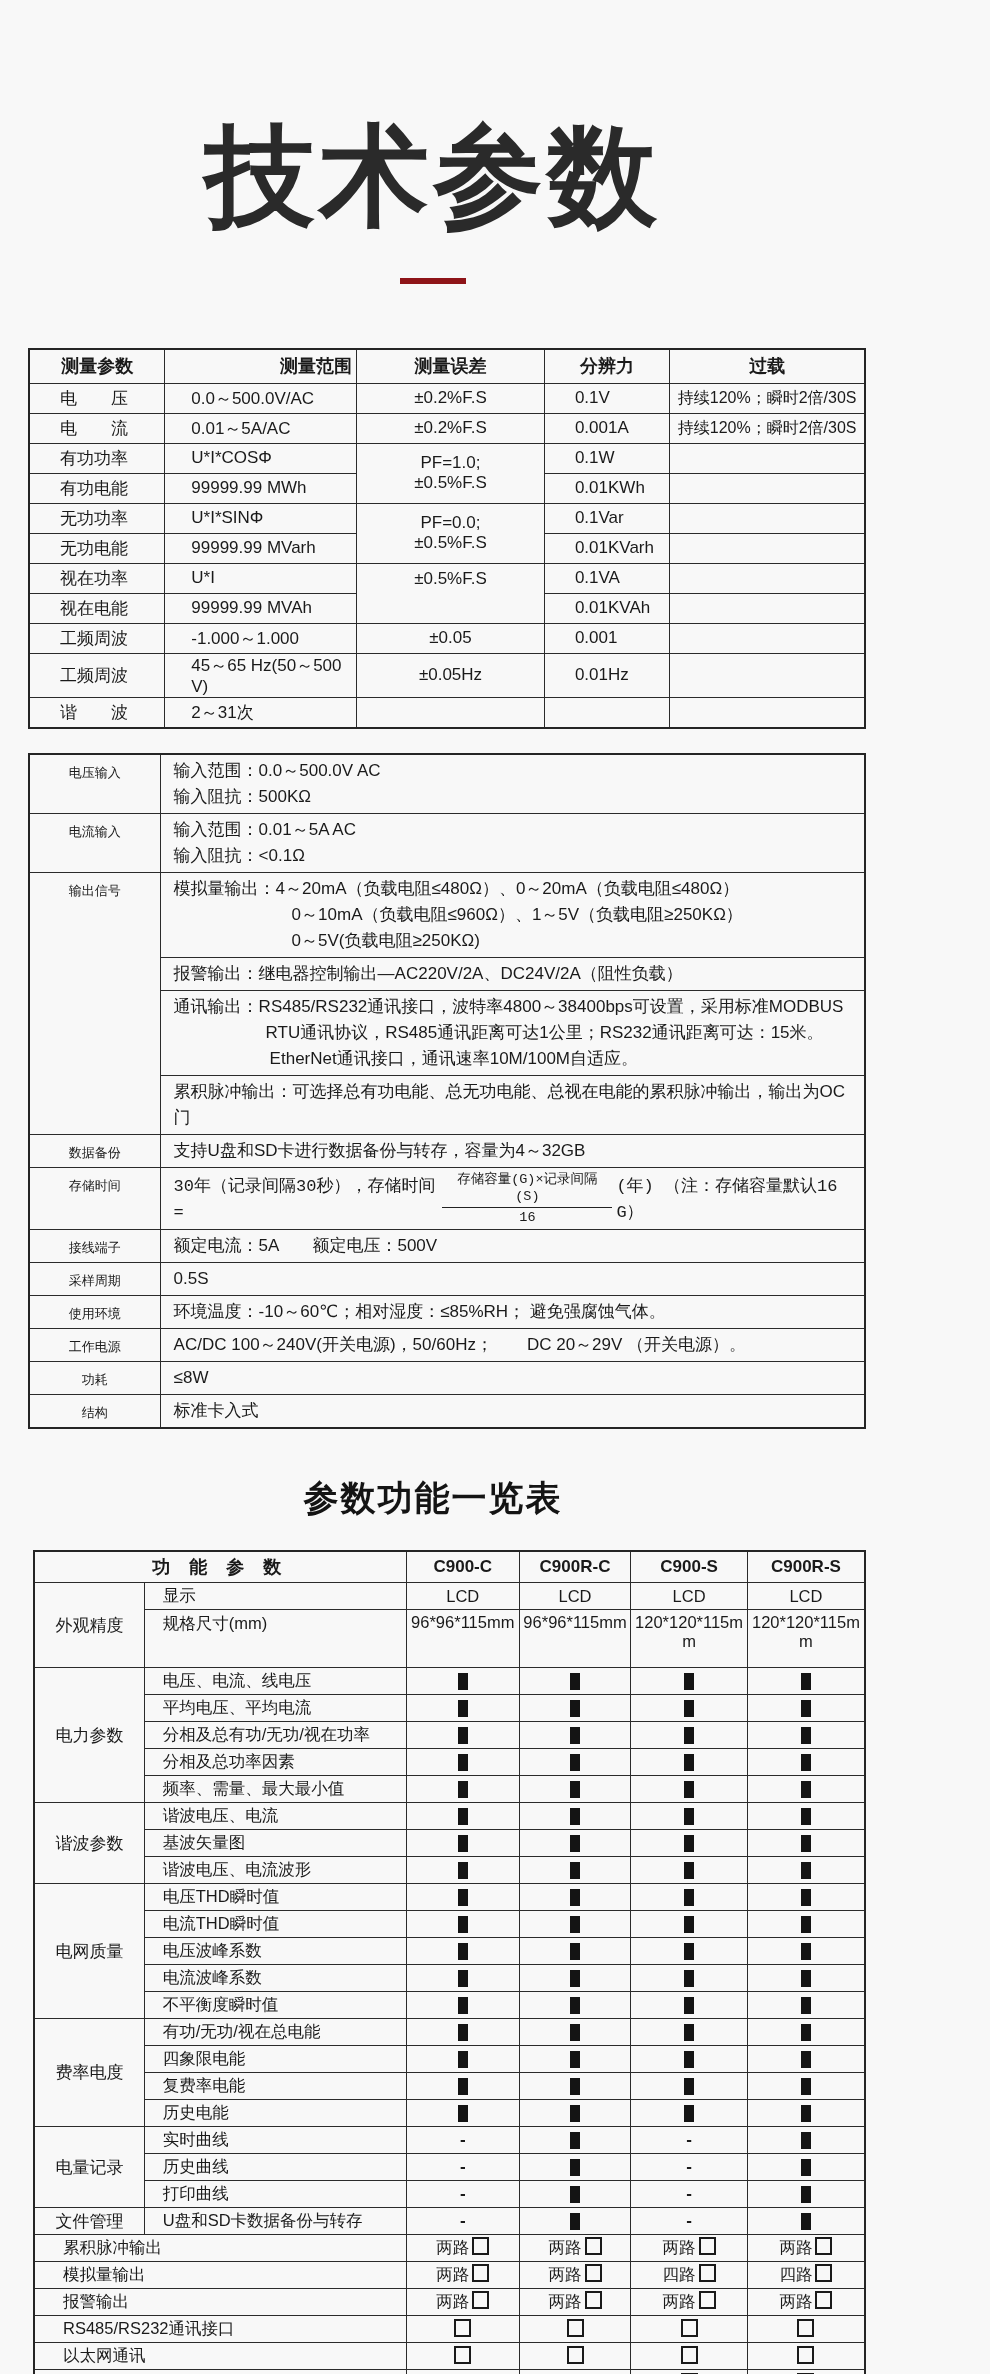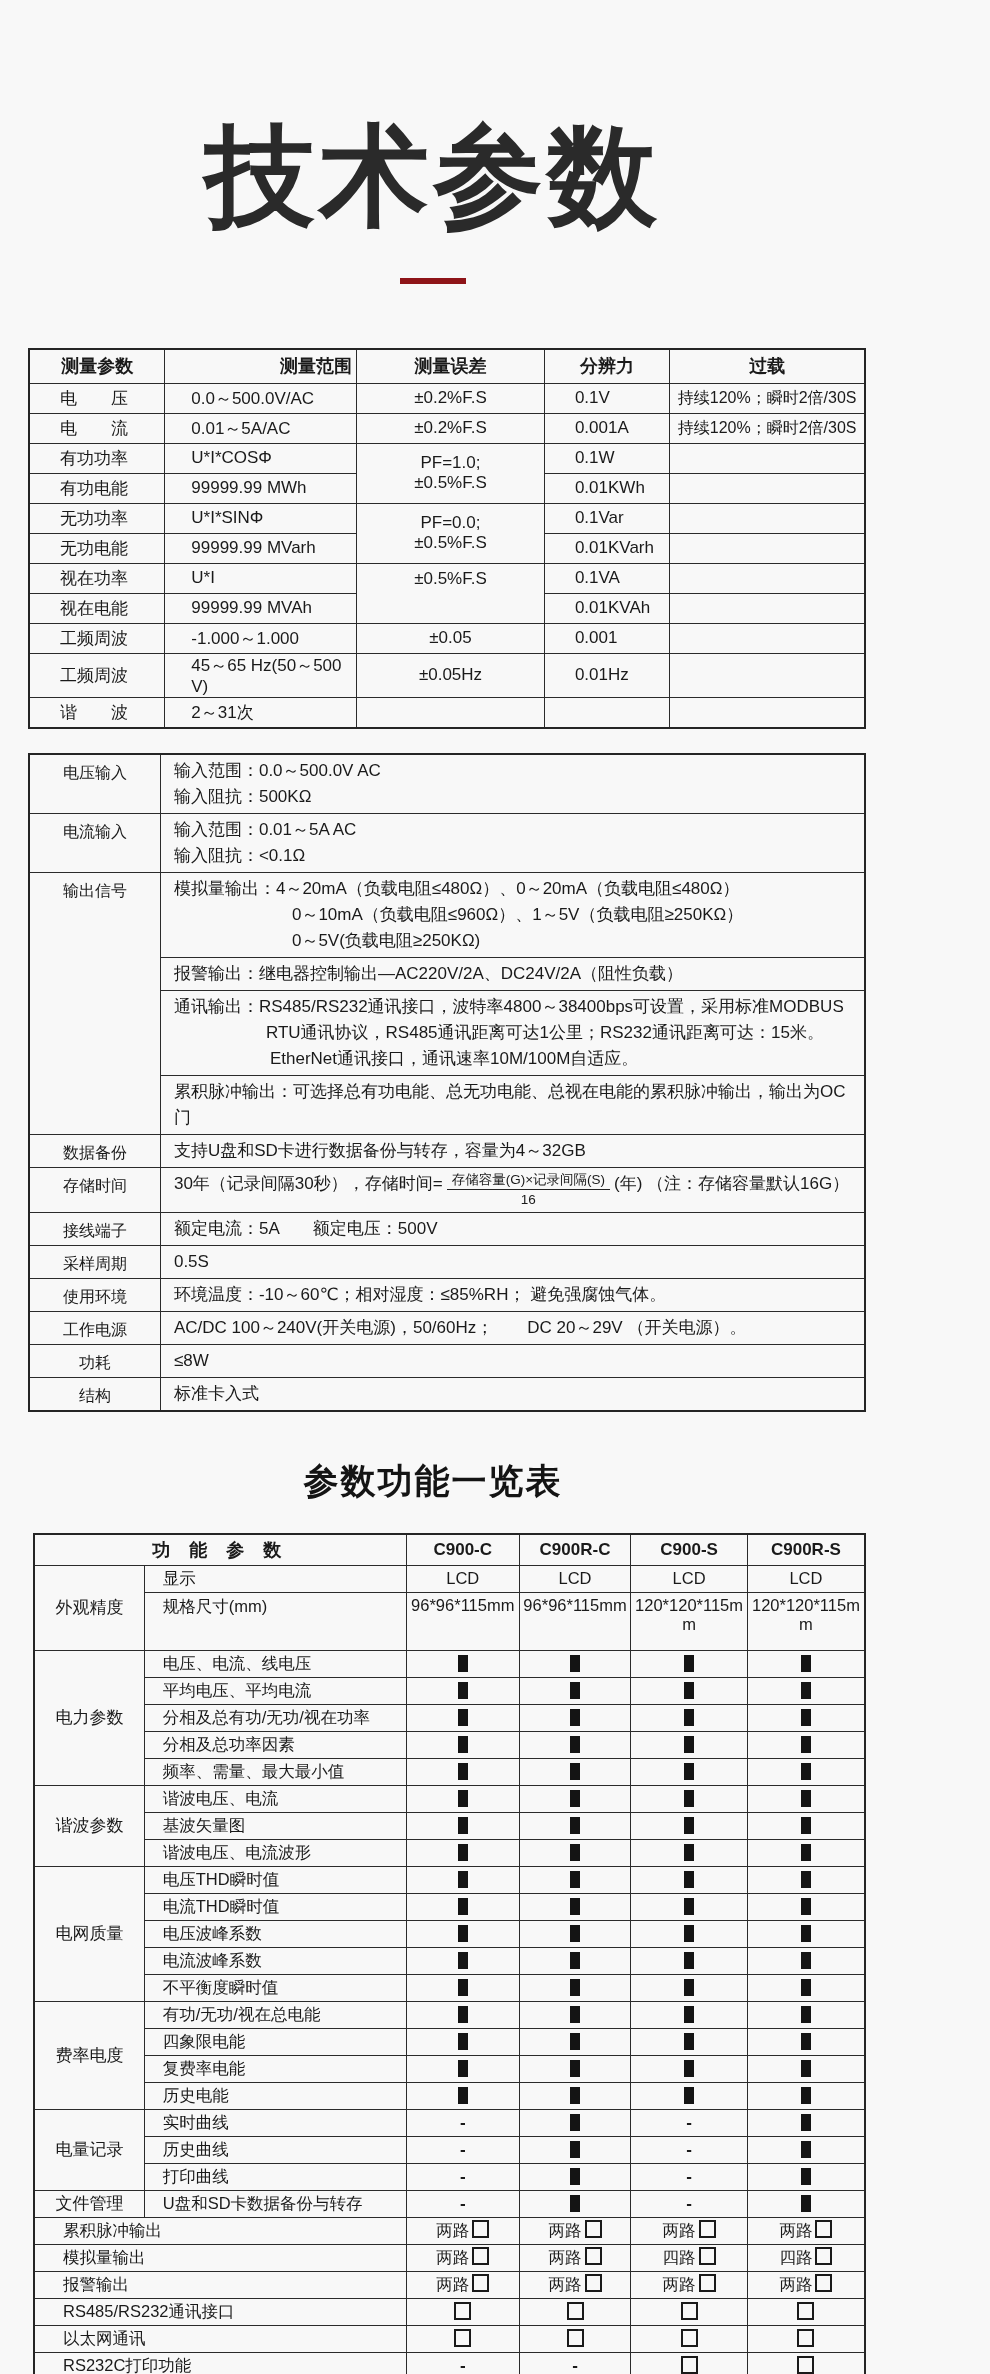--- a/index.html
+++ b/index.html
@@ -32,21 +32,21 @@
   #spec-table td.col0{text-align:left;padding-left:30px;}
   #spec-table td.col1{text-align:left;padding-left:26px;}
   #spec-table td.col2{text-align:center;}
   #spec-table td.col3{text-align:left;padding-left:30px;}
   #spec-table td.col4{text-align:center;font-size:16px;}
   #spec-table td.top{vertical-align:top;padding-top:5px;}
   
   #io-table{margin-top:24px;}
   #io-table td.io-label{
     text-align:center;vertical-align:top;
-    font-size:16px;padding-top:5px;line-height:26px;margin-top:21px;
+    font-size:13px;padding-top:5px;line-height:26px;margin-top:21px;
   }
   #io-table td.io-content{
     vertical-align:middle;font-size:17px;line-height:26px;
     padding:3px 6px 3px 13px;
   }
   #io-table .io-line{min-height:26px;}
   
   h2.section-title{
     margin:46px 0 0 0;text-align:center;
     font-size:35px;font-weight:800;color:#141414;letter-spacing:2px;
@@ -61,21 +61,21 @@
   #func-table tr.tall td{height:54px;vertical-align:top;padding-top:3px;}
   
   .mk-box{display:inline-block;width:13px;height:14px;border:2px solid #1a1a1a;vertical-align:-2px;background:transparent;}
   .mk-filled{display:inline-block;width:10px;height:17px;background:#141414;vertical-align:-3px;}
   .mk-dash{font-weight:bold;font-size:17px;}
   .mk-pre{margin-right:3px;}
   
   .frac{display:inline-block;vertical-align:middle;text-align:center;font-size:13.5px;line-height:1.3;margin:0 4px;}
   .frac .num{display:block;border-bottom:1.5px solid #222;padding:0 5px 1px 5px;}
   .frac .den{display:block;padding-top:1px;}
-  .frac-row{display:flex;align-items:flex-start;flex-wrap:nowrap;}
+  .frac-row{display:flex;align-items:flex-end;flex-wrap:nowrap;font-family:Liberation Mono, monospace;}
 </style>
 </head>
 <body>
 
 <div class="content">
   <h1 class="page-title">技术参数</h1>
   <div class="title-divider" style="background: rgb(142, 20, 24);"></div>
 
   <table id="spec-table" class="grid">
       <colgroup>

